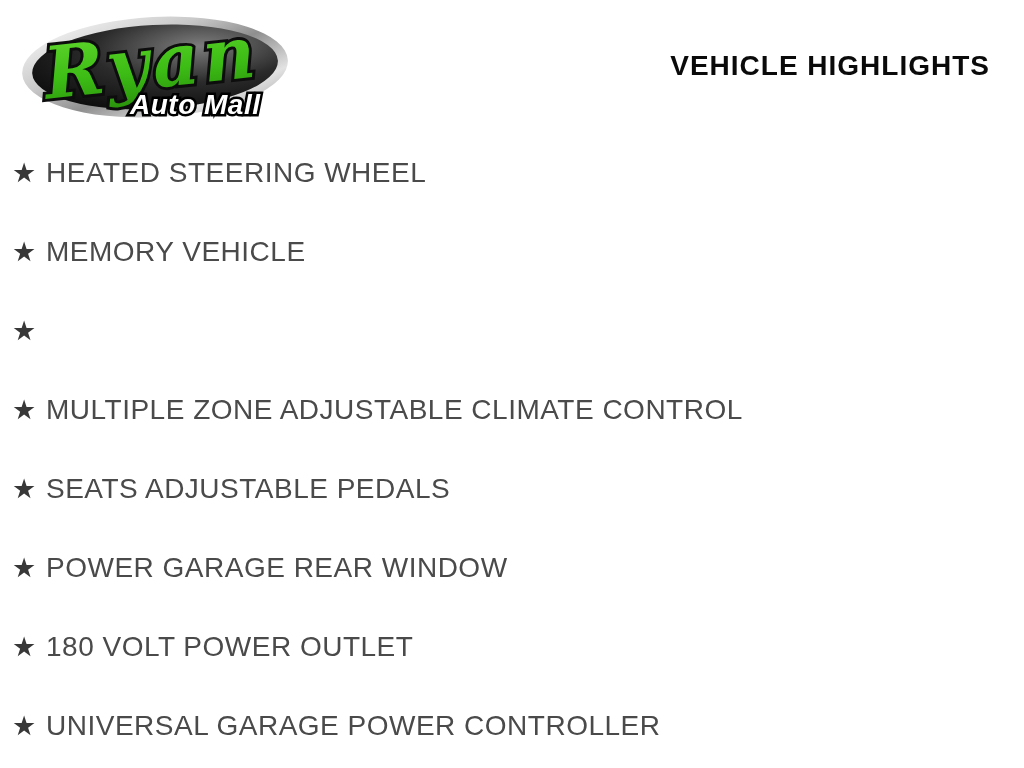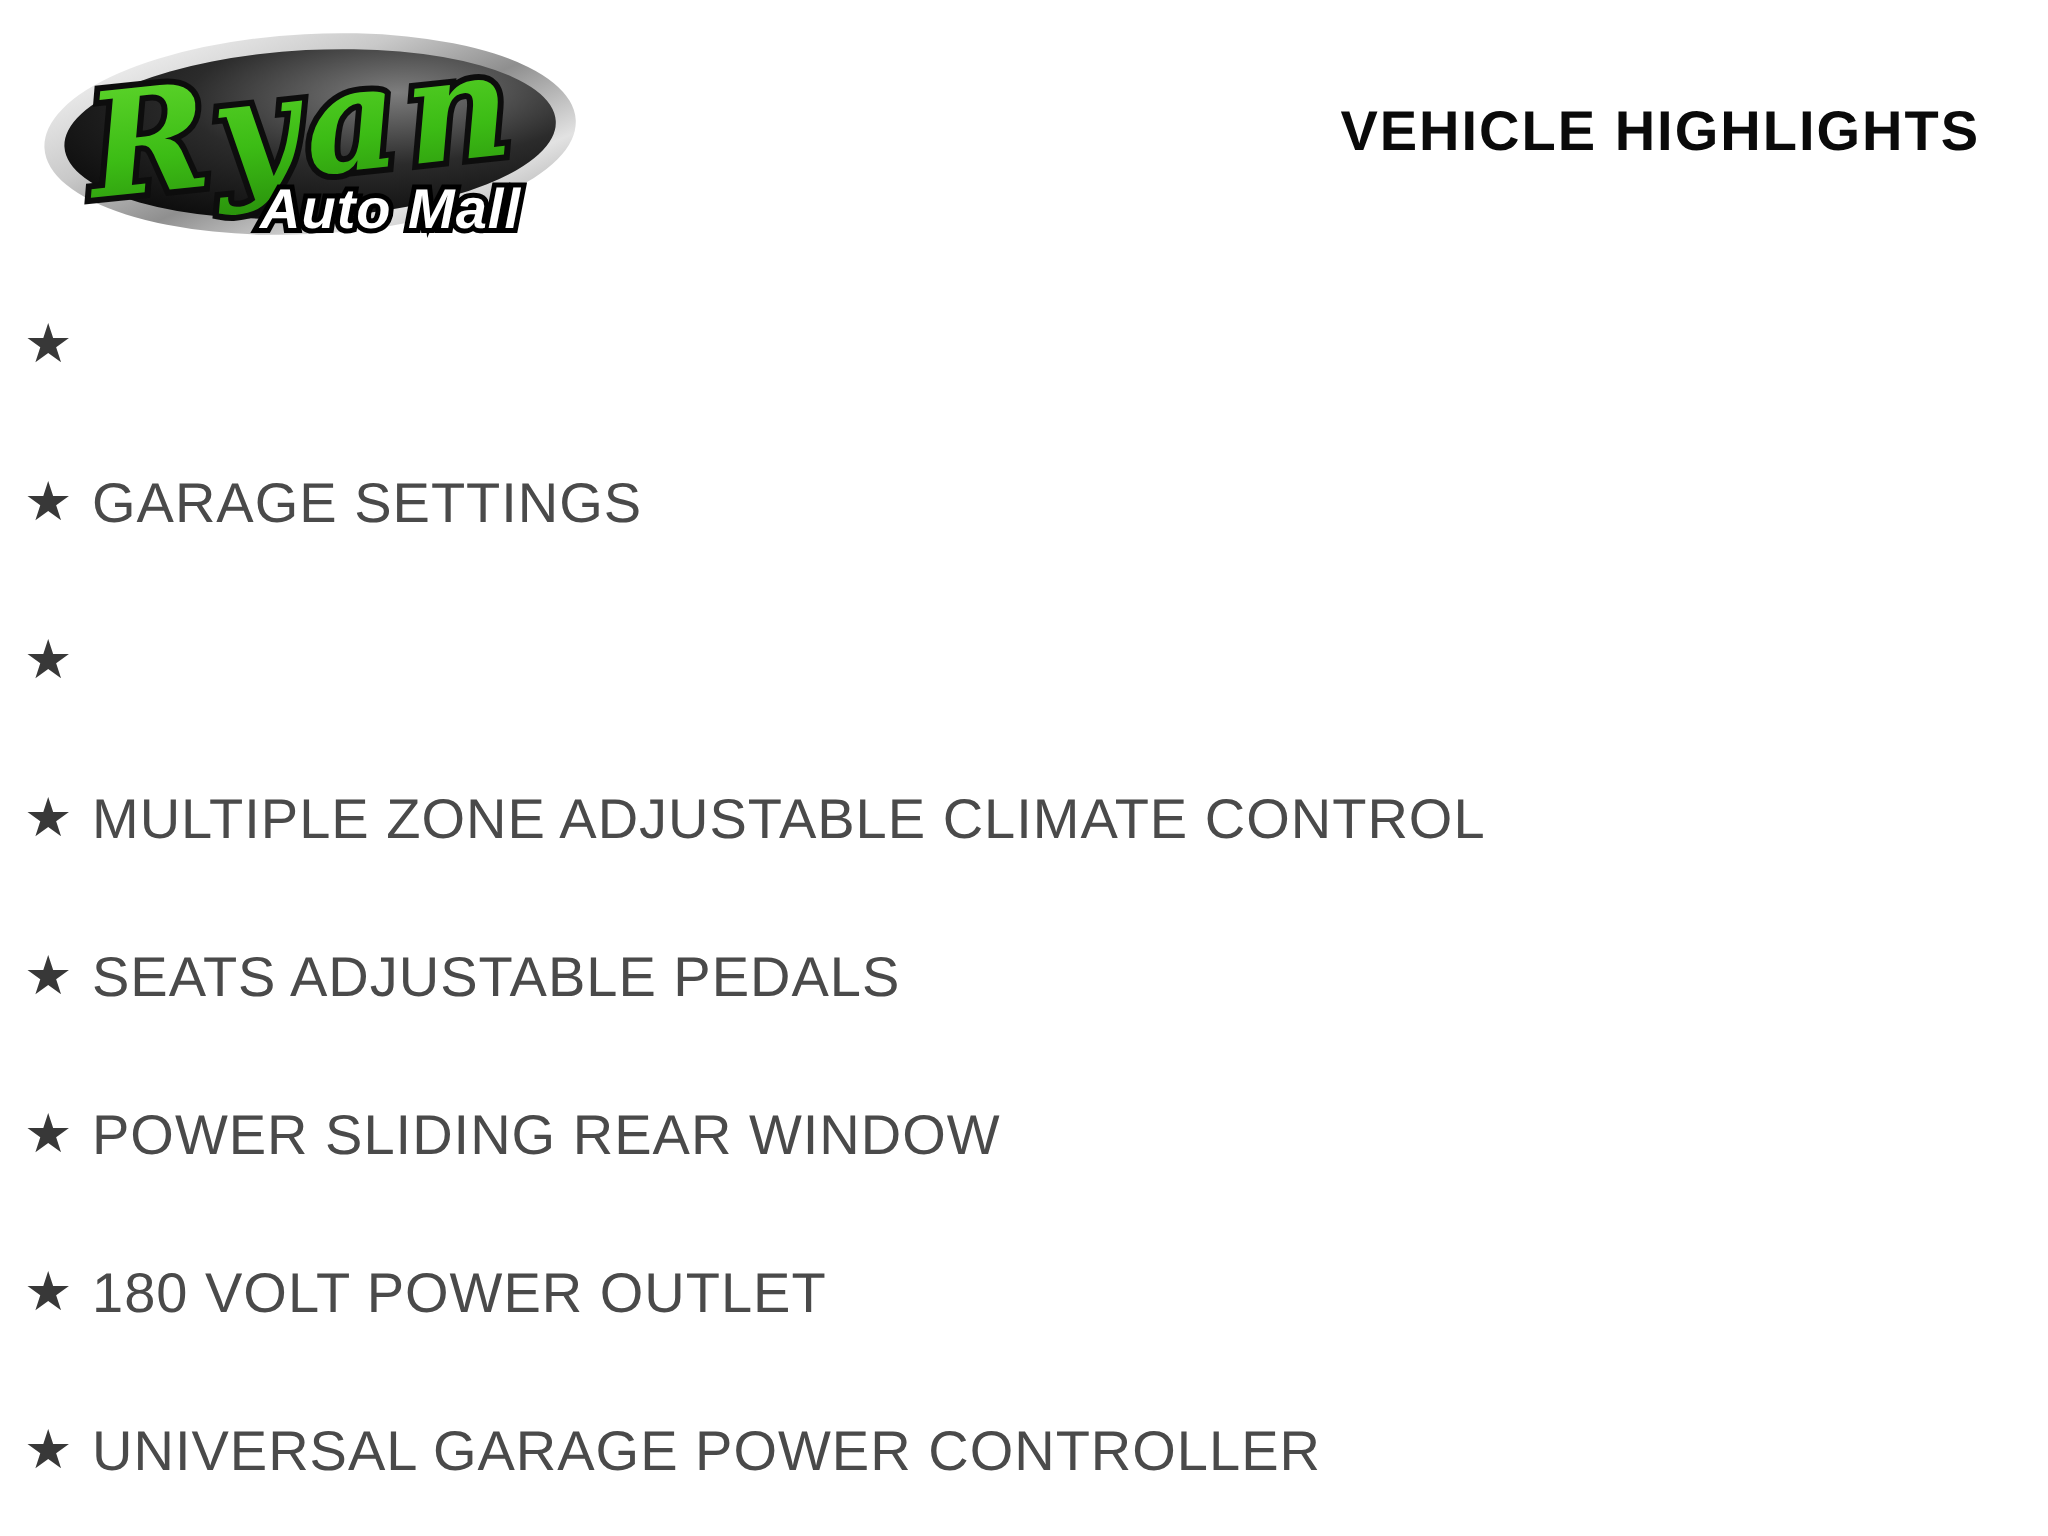--- a/index.html
+++ b/index.html
@@ -94,39 +94,40 @@
       <text x="36" y="84" transform="rotate(-6 140 60)" font-family="'DejaVu Serif', serif" font-style="italic" font-weight="bold" font-size="72" letter-spacing="4" fill="url(#greenGrad)" stroke="#0d0d0d" stroke-width="6" paint-order="stroke">Ryan</text>
       <text x="122" y="110" font-family="'Liberation Sans', sans-serif" font-style="italic" font-weight="bold" font-size="28" letter-spacing="0.5" fill="#ffffff" stroke="#000000" stroke-width="5" paint-order="stroke">Auto Mall</text>
     </svg>
   </div>
 
   <div class="page-title">VEHICLE HIGHLIGHTS</div>
 
   <ul class="highlights">
     <li>
       <span class="star">★</span>
+      <span class="label">HEATED STEERING WHEEL</span>
     </li>
     <li>
       <span class="star">★</span>
-      <span class="label">GARAGE SETTINGS</span>
+      <span class="label">MEMORY VEHICLE</span>
     </li>
     <li>
       <span class="star">★</span>
     </li>
     <li>
       <span class="star">★</span>
       <span class="label">MULTIPLE ZONE ADJUSTABLE CLIMATE CONTROL</span>
     </li>
     <li>
       <span class="star">★</span>
       <span class="label">SEATS ADJUSTABLE PEDALS</span>
     </li>
     <li>
       <span class="star">★</span>
-      <span class="label">POWER SLIDING REAR WINDOW</span>
+      <span class="label">POWER GARAGE REAR WINDOW</span>
     </li>
     <li>
       <span class="star">★</span>
       <span class="label">180 VOLT POWER OUTLET</span>
     </li>
     <li>
       <span class="star">★</span>
       <span class="label">UNIVERSAL GARAGE POWER CONTROLLER</span>
     </li>
   </ul>

